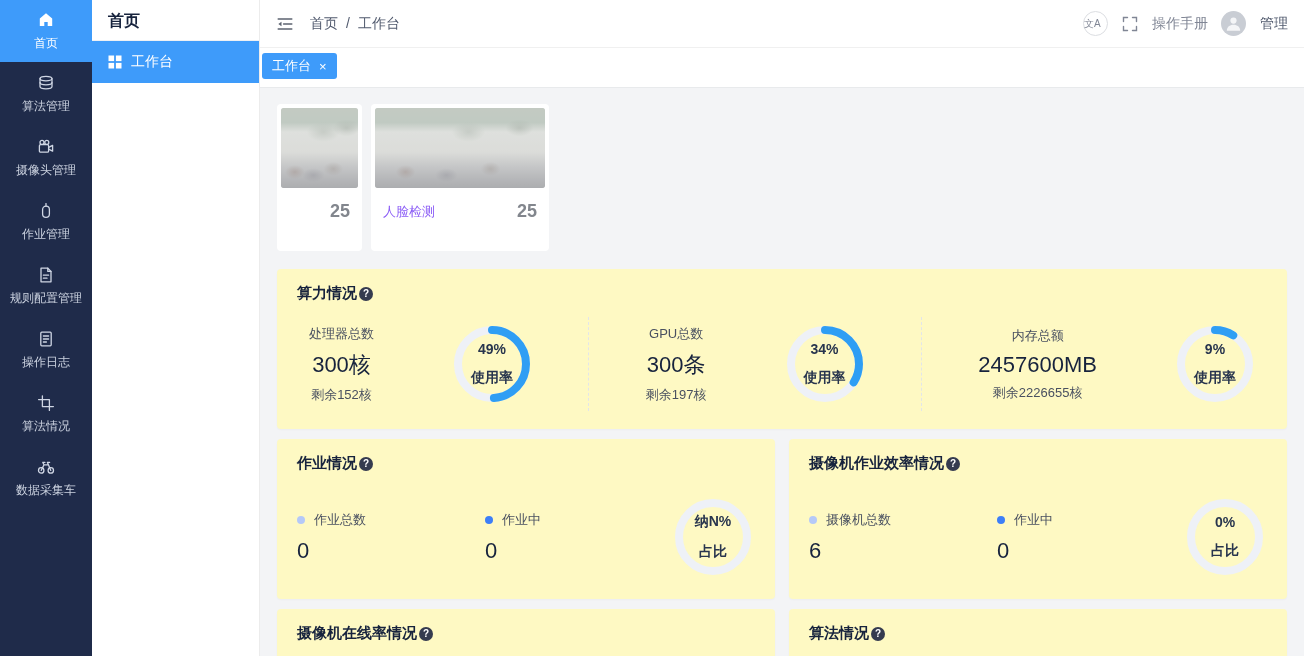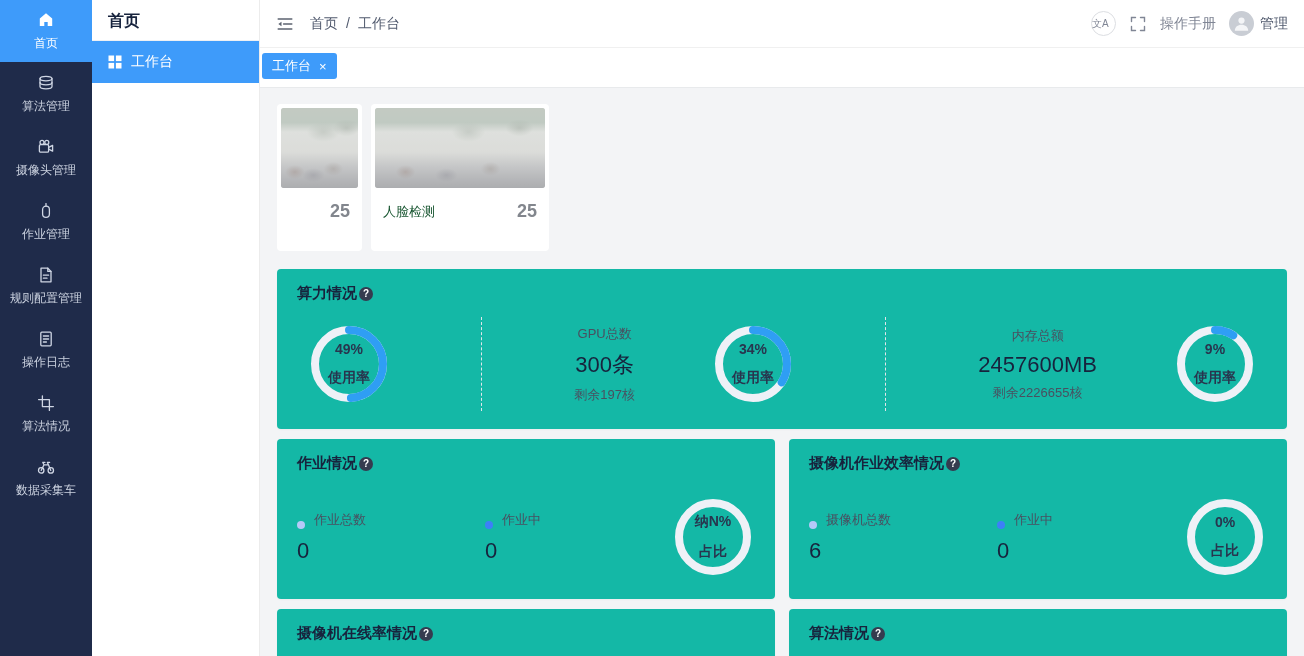--- a/index.html
+++ b/index.html
@@ -33,21 +33,21 @@
   .collapse-btn { width:20px; height:20px; cursor:pointer; display:flex; align-items:center; }
   .breadcrumb { display:flex; gap:8px; font-size:14px; color:#515a6e; }
   .breadcrumb .crumb { cursor:pointer; }
   .topbar-right { margin-left:auto; display:flex; align-items:center; gap:13px;
                   color:#808695; font-size:14px; }
   .circle-btn { width:25px; height:25px; border:1px solid #dcdee2; border-radius:50%;
                 display:flex; align-items:center; justify-content:flex-start; font-size:10px;
                 color:#808695; cursor:pointer; }
   .fs-btn { width:18px; height:18px; cursor:pointer; }
   .manual { cursor:pointer; }
-  .user { display:flex; align-items:center; gap:6px; color:#515a6e; cursor:pointer; }
+  .user { display:flex; align-items:center; gap:14px; color:#515a6e; cursor:pointer; }
 
   .tabbar { height:40px; background:#fff; border-bottom:1px solid #e8eaec;
             padding:5px 0 0 2px; display:flex; flex-shrink:0; }
   .tab { height:26px; background:#3e9bfa; color:#fff; border-radius:3px; font-size:13px;
          display:flex; align-items:center; gap:8px; padding:0 10px; cursor:pointer; }
   .tab .close { font-size:13px; line-height:1; cursor:pointer; }
 
   .content { flex:1; padding:16px 17px; overflow:hidden; }
 
   
@@ -60,25 +60,25 @@
       radial-gradient(14px 10px at 18% 80%, rgba(90,60,50,.45), transparent 70%),
       radial-gradient(16px 10px at 42% 84%, rgba(60,60,75,.4), transparent 70%),
       radial-gradient(14px 10px at 68% 76%, rgba(85,70,60,.4), transparent 70%),
       radial-gradient(24px 14px at 55% 30%, rgba(115,130,115,.5), transparent 70%),
       radial-gradient(20px 12px at 85% 25%, rgba(100,115,100,.5), transparent 70%),
       linear-gradient(180deg,#95a093 0%,#8fa092 18%,#c4c8c2 30%,#bfc1bc 55%,#97999b 74%,#7e8084 88%,#6b6d71 100%);
   }
   .thumb-card.small .thumb-img { background-position:100% 50%; }
   .thumb-img::after { content:""; position:absolute; inset:0; background:rgba(255,255,255,.44); }
   .thumb-foot { display:flex; justify-content:space-between; align-items:center; padding:13px 8px 0 8px; }
-  .thumb-name { font-size:13px; color:#14532d; }
+  .thumb-name { font-size:13px; color:#8b5cf6; }
   .thumb-count { font-size:18px; font-weight:bold; color:#82868d; }
 
   
-  .panel { background:#14b8a6; border-radius:4px; padding:15px 20px;
+  .panel { background:#fef9c3; border-radius:4px; padding:15px 20px;
            box-shadow:0 1px 2px rgba(0,0,0,.03); }
   .panel-title { font-size:15px; font-weight:bold; color:#17233d;
                  display:flex; align-items:center; }
   .help { width:14px; height:14px; border-radius:50%; background:#353b4f; color:#fff;
           font-size:10px; font-weight:bold; display:inline-flex; align-items:center;
           justify-content:center; margin-left:2px; flex-shrink:0; }
 
   .compute { height:160px; margin-bottom:10px; }
   .compute-body { display:flex; align-items:center; justify-content:space-between;
                   margin-top:14px; padding:0 12px; }
@@ -94,21 +94,21 @@
   .donut-track { fill:none; stroke:#eef1f7; stroke-width:8; }
   .donut-arc { fill:none; stroke:#2f9ef4; stroke-width:8; stroke-linecap:round; }
   .donut-text { position:absolute; inset:0; display:flex; flex-direction:column;
                 align-items:center; justify-content:center; gap:12px;
                 font-size:14px; font-weight:bold; color:#28354e; }
 
   .row2 { display:flex; gap:14px; margin-bottom:10px; }
   .half { flex:1; height:160px; }
   .half-body { display:flex; align-items:center; margin-top:24px; }
   .legend { flex:1; padding-left:0; }
-  .legend-top { display:flex; align-items:flex-end; gap:9px; font-size:13px; color:#495060; }
+  .legend-top { display:flex; align-items:center; gap:9px; font-size:13px; color:#495060; }
   .dot { width:8px; height:8px; border-radius:50%; flex-shrink:0; }
   .dot.light { background:#b5c9f8; }
   .dot.blue { background:#3d7ff7; }
   .legend-value { font-size:22px; color:#17233d; margin-top:9px; }
   .half .donut-wrap { margin-right:2px; }
 
   .row3 { display:flex; gap:14px; }
   .bottom-card { flex:1; height:140px; }
 </style>
 </head>
@@ -255,20 +255,25 @@
       </div>
 
       <div class="panel compute">
         <div class="panel-title">
           <span>算力情况</span>
           <span class="help">?</span>
         </div>
         <div class="compute-body">
 
           <div class="compute-group">
+            <div class="stat">
+              <div class="stat-label">处理器总数</div>
+              <div class="stat-value">300核</div>
+              <div class="stat-remain">剩余152核</div>
+            </div>
             <div class="donut-wrap">
               <svg width="80" height="80" viewBox="0 0 80 80">
                 <circle class="donut-track" cx="40" cy="40" r="34"></circle>
                 <circle class="donut-arc" cx="40" cy="40" r="34" stroke-dasharray="104.67786721761192 213.62830044410595"></circle>
               </svg>
               <div class="donut-text">
                 <span>49%</span>
                 <span>使用率</span>
               </div>
             </div>

